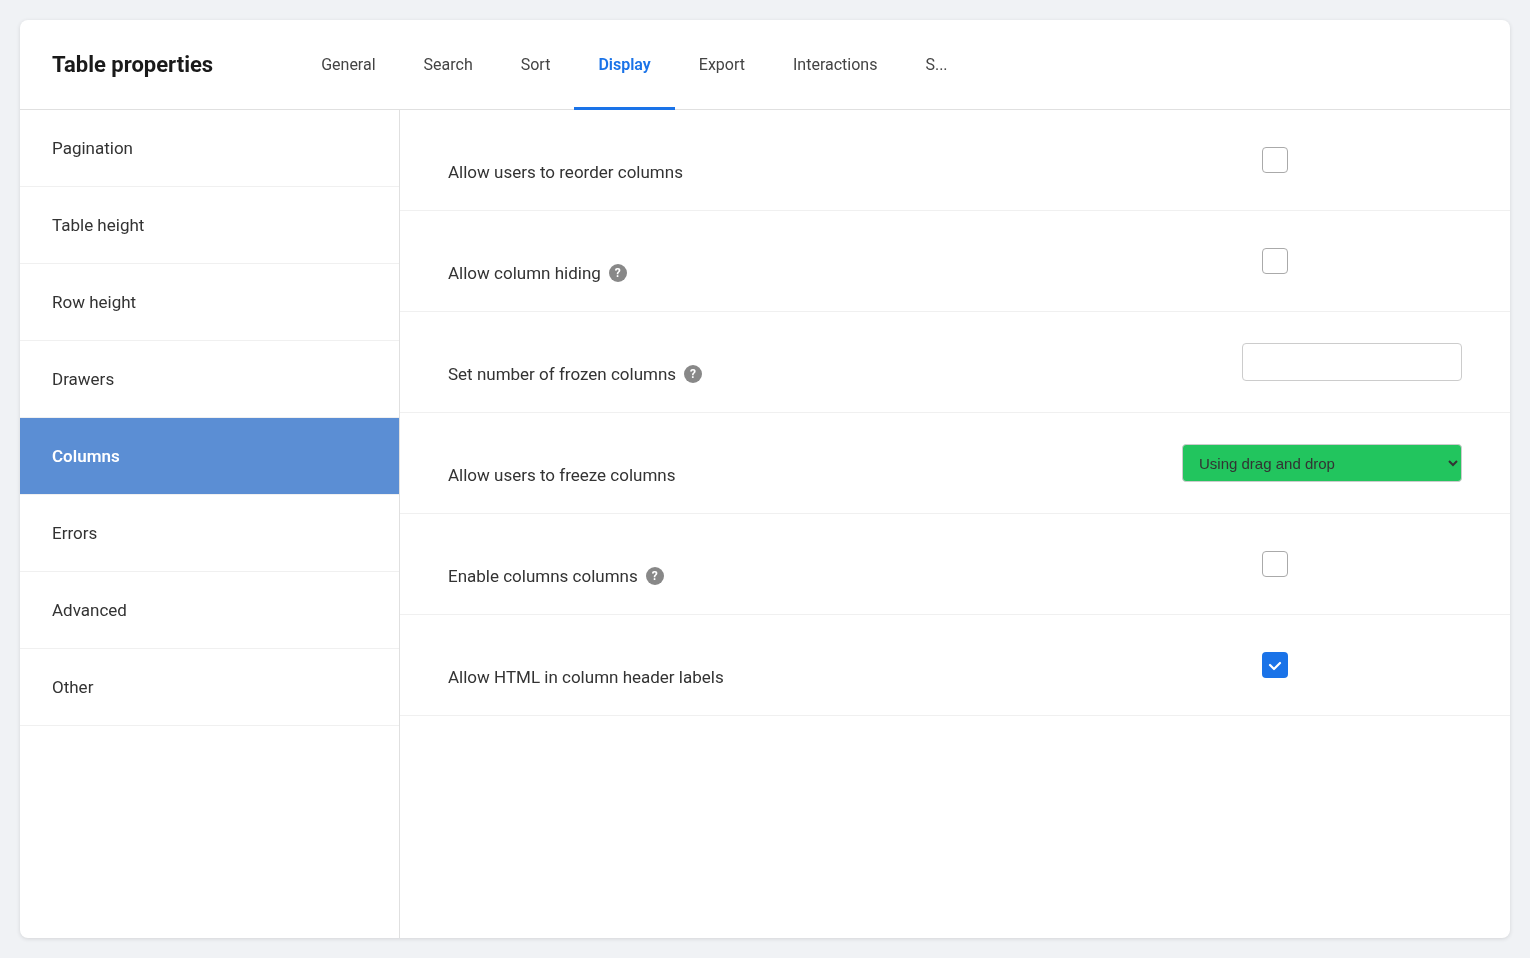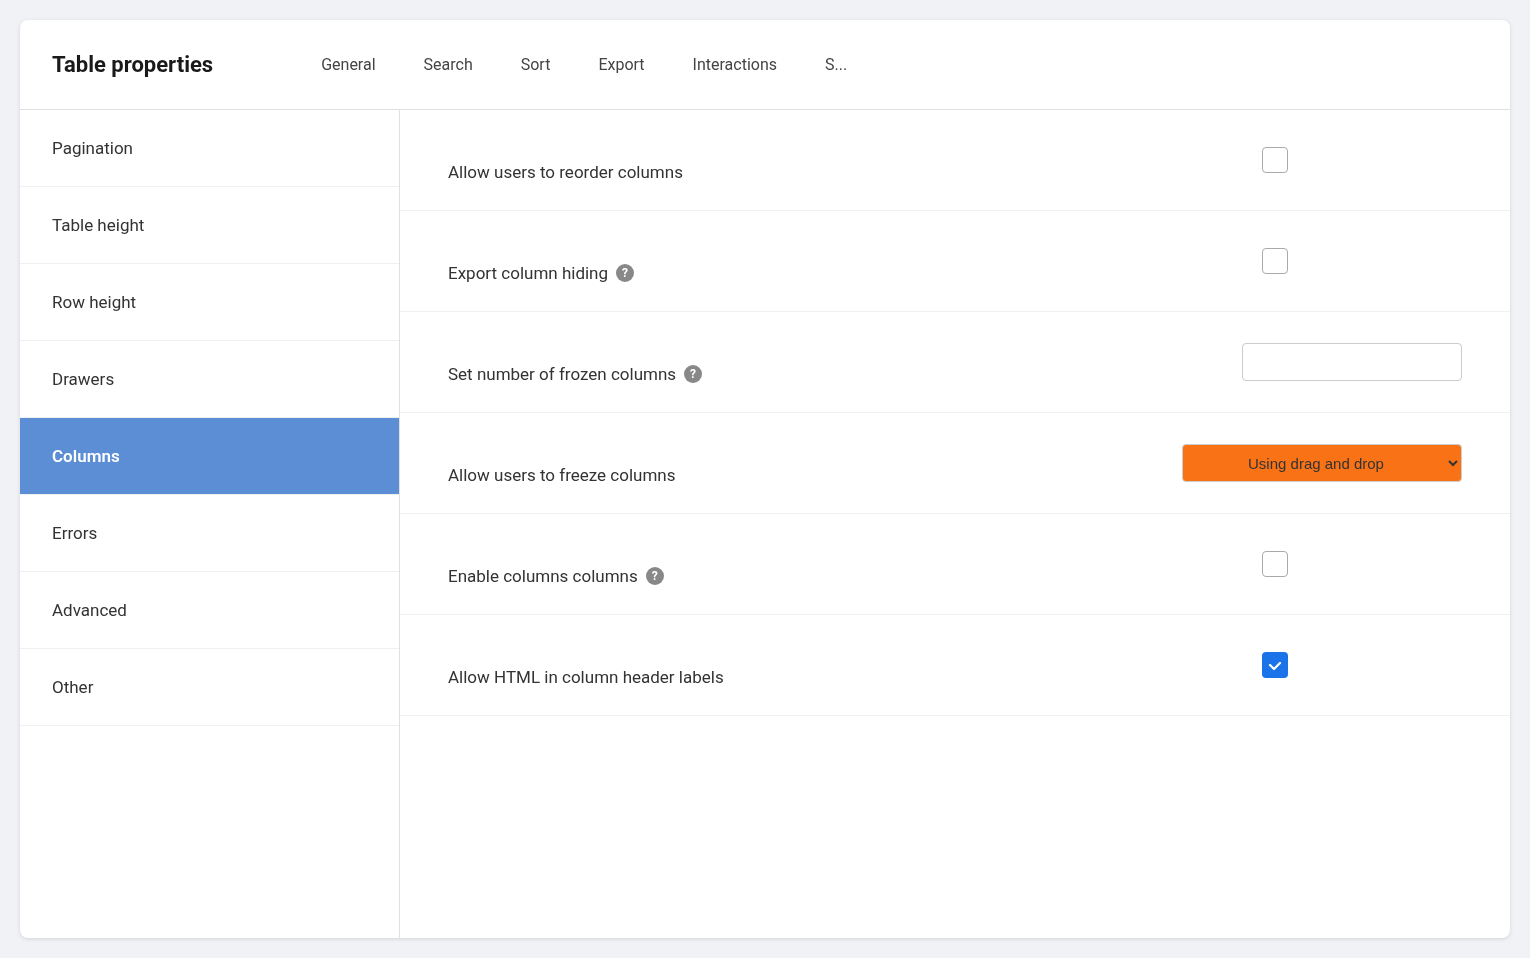--- a/index.html
+++ b/index.html
@@ -169,37 +169,37 @@
       background: #fff;
     }
     .setting-select {
       width: 280px;
       height: 38px;
       border: 1px solid #ccc;
       border-radius: 4px;
       padding: 0 12px;
       font-size: 15px;
       color: #333;
-      background: #f97316;
-      cursor: pointer;
-      text-align: center;
+      background: #22c55e;
+      cursor: pointer;
     }
   </style>
 </head>
 <body>
 
 <div class="container">
 
   <div class="header">
     <div class="header-title">Table properties</div>
     <nav class="nav-tabs">
 
     <div class="nav-tab">General</div>
         <div class="nav-tab">Search</div>
         <div class="nav-tab">Sort</div>
+        <div class="nav-tab active">Display</div>
         <div class="nav-tab">Export</div>
         <div class="nav-tab">Interactions</div>
         <div class="nav-tab">S...</div>
       </nav>
   </div>
 
   <div class="body">
 
     <aside class="sidebar">
 
@@ -219,21 +219,21 @@
       <div class="setting-row">
             <div class="setting-label">
               <span>Allow users to reorder columns</span>
             </div>
             <div class="setting-control">
               <div class="checkbox-unchecked"></div>
             </div>
           </div>
           <div class="setting-row">
             <div class="setting-label">
-              <span>Export column hiding</span>
+              <span>Allow column hiding</span>
               <span class="help-icon">?</span>
             </div>
             <div class="setting-control">
               <div class="checkbox-unchecked"></div>
             </div>
           </div>
           <div class="setting-row">
             <div class="setting-label">
               <span>Set number of frozen columns</span>
               <span class="help-icon">?</span>

